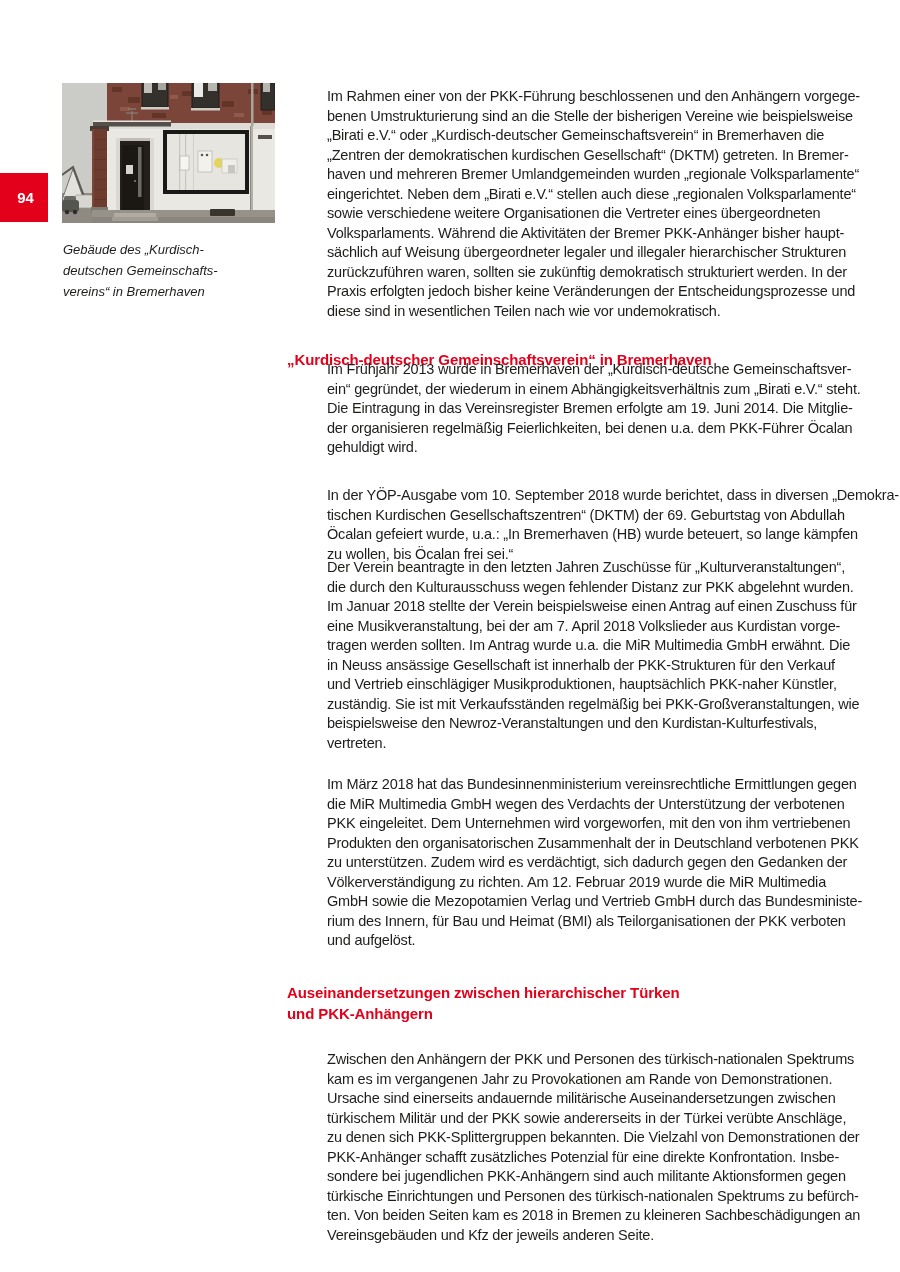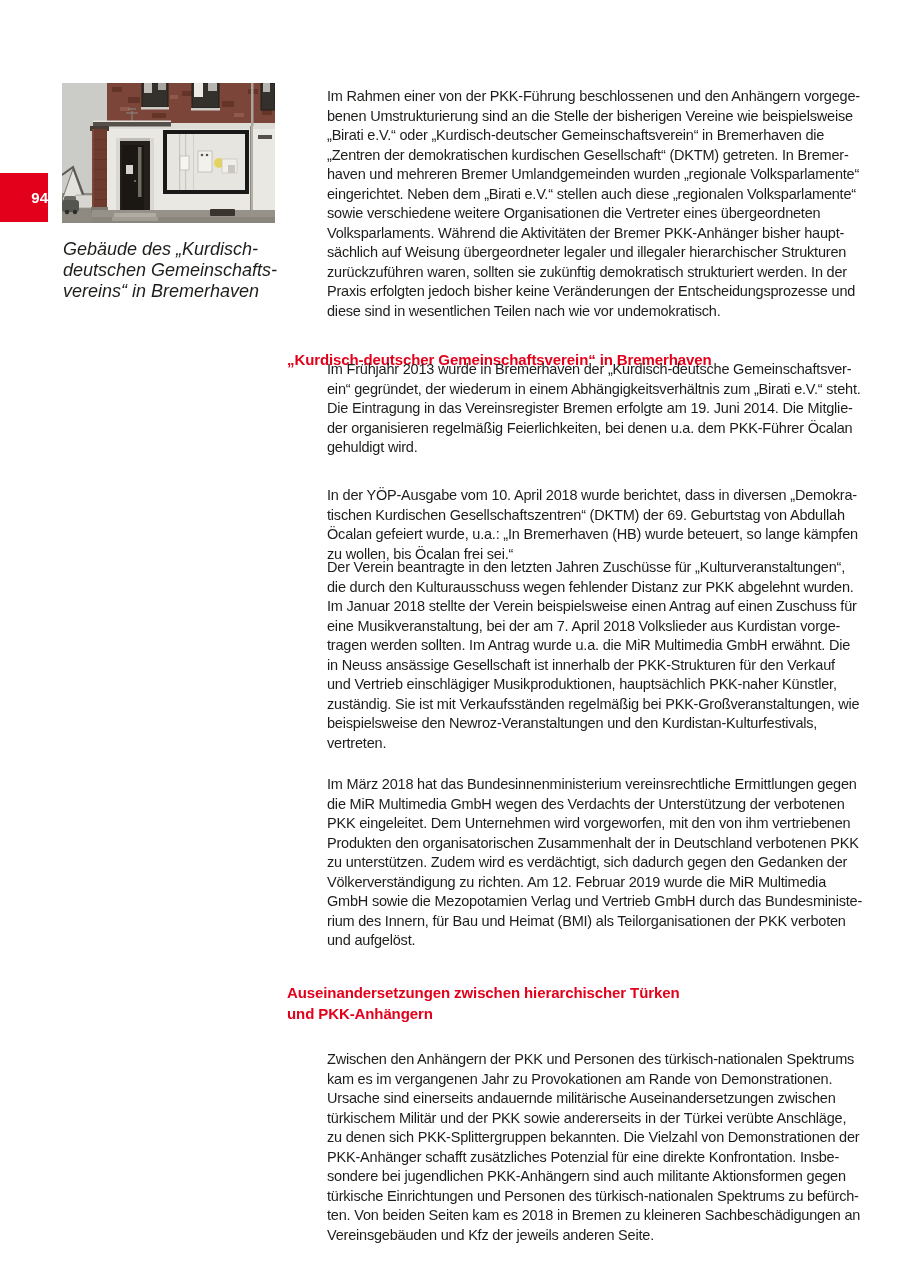--- a/index.html
+++ b/index.html
@@ -3,28 +3,28 @@
 <meta charset="utf-8">
 <style>
   html,body{margin:0;padding:0;}
   body{
     width:900px;height:1272px;position:relative;background:#ffffff;
     font-family:"Liberation Sans", sans-serif;color:#1d1d1b;overflow:hidden;
   }
   .page-tab{
     position:absolute;left:0;top:173px;width:48px;height:49px;
     background:#e2001a;color:#ffffff;font-weight:bold;font-size:15px;
-    display:flex;align-items:center;justify-content:flex-end;padding-left:3px;box-sizing:border-box;
+    display:flex;align-items:center;justify-content:center;padding-left:3px;box-sizing:border-box;
   }
   .photo{
     position:absolute;left:62px;top:83px;width:213px;height:140px;overflow:hidden;
   }
   .caption{
     position:absolute;left:63px;top:239px;width:220px;
-    font-style:italic;font-size:18px;line-height:21px;white-space:pre;color:#1d1d1b;
+    font-style:italic;font-size:13px;line-height:21px;white-space:pre;color:#1d1d1b;
   }
   .para{
     position:absolute;left:287px;width:560px;
     font-size:14.5px;line-height:19.5px;letter-spacing:-0.2px;
     white-space:pre;color:#1d1d1b;margin-left:40px;
   }
   .heading{
     position:absolute;left:287px;width:560px;
     font-size:15px;line-height:21px;font-weight:bold;letter-spacing:-0.1px;
     white-space:pre;color:#e2001a;margin-top:8px;
@@ -157,21 +157,21 @@
 diese sind in wesentlichen Teilen nach wie vor undemokratisch.</div>
 
 <div class="heading h1">„Kurdisch-deutscher Gemeinschaftsverein“ in Bremerhaven</div>
 
 <div class="para p2">Im Frühjahr 2013 wurde in Bremerhaven der „Kurdisch-deutsche Gemeinschaftsver-
 ein“ gegründet, der wiederum in einem Abhängigkeitsverhältnis zum „Birati e.V.“ steht.
 Die Eintragung in das Vereinsregister Bremen erfolgte am 19. Juni 2014. Die Mitglie-
 der organisieren regelmäßig Feierlichkeiten, bei denen u.a. dem PKK-Führer Öcalan
 gehuldigt wird.</div>
 
-<div class="para p3">In der YÖP-Ausgabe vom 10. April 2018 wurde berichtet, dass in diversen „Demokra-
+<div class="para p3">In der YÖP-Ausgabe vom 10. September 2018 wurde berichtet, dass in diversen „Demokra-
 tischen Kurdischen Gesellschaftszentren“ (DKTM) der 69. Geburtstag von Abdullah
 Öcalan gefeiert wurde, u.a.: „In Bremerhaven (HB) wurde beteuert, so lange kämpfen
 zu wollen, bis Öcalan frei sei.“</div>
 
 <div class="para p4">Der Verein beantragte in den letzten Jahren Zuschüsse für „Kulturveranstaltungen“,
 die durch den Kulturausschuss wegen fehlender Distanz zur PKK abgelehnt wurden.
 Im Januar 2018 stellte der Verein beispielsweise einen Antrag auf einen Zuschuss für
 eine Musikveranstaltung, bei der am 7. April 2018 Volkslieder aus Kurdistan vorge-
 tragen werden sollten. Im Antrag wurde u.a. die MiR Multimedia GmbH erwähnt. Die
 in Neuss ansässige Gesellschaft ist innerhalb der PKK-Strukturen für den Verkauf

